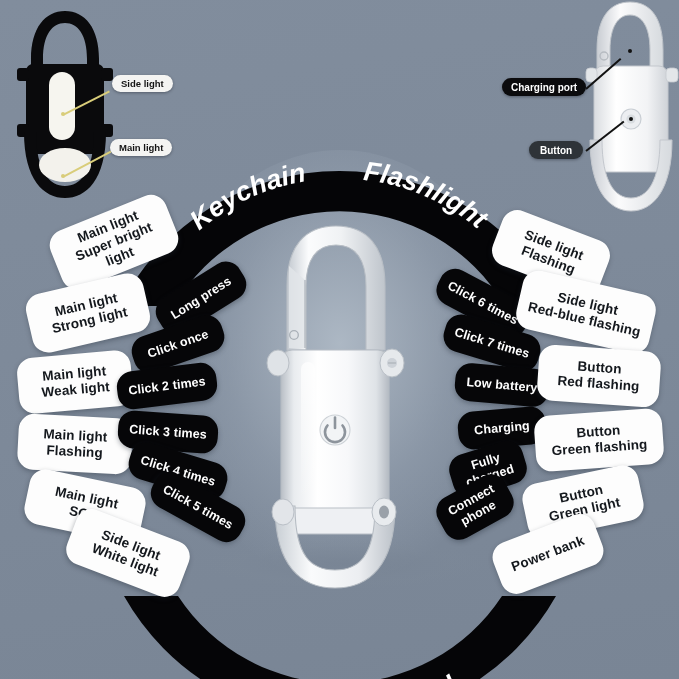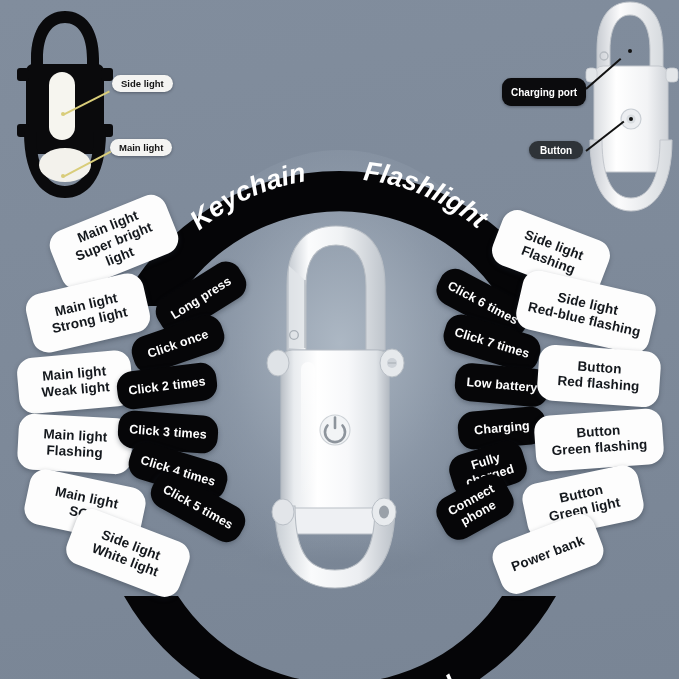--- a/index.html
+++ b/index.html
@@ -179,21 +179,21 @@
       <rect x="96" y="68" width="11" height="14" rx="4" fill="#e3e6e9" stroke="#c6cacf" stroke-width=".8"></rect>
       <rect x="176" y="68" width="12" height="14" rx="4" fill="#e3e6e9" stroke="#c6cacf" stroke-width=".8"></rect>
 
       <path d="M100 140 C100 190 119 211 141 211 C163 211 182 190 182 140
                L170 140 C170 182 157 198 141 198 C125 198 112 182 112 140 Z" fill="url(#wg2)" stroke="#c3c7cd" stroke-width="1"></path>
 
       <circle cx="141" cy="119" r="10" fill="#eceef1" stroke="#c9ced4" stroke-width="1.2"></circle>
       <circle cx="141" cy="119" r="4.6" fill="#d8dce0"></circle>
     </svg>
     
-    <span class="tag dark" style="left:12px;top:78px;height:28px;padding:0 9px;font-size:10px;">
+    <span class="tag dark" style="left:12px;top:78px;height:18px;padding:0 9px;font-size:10px;">
       <span>Charging port</span>
     </span>
     <span class="dot black" style="left:138px;top:49px;"></span>
     <span class="leader black" style="left:96px;top:88px;width:46px;transform:rotate(-41deg);"></span>
 
     
     <span class="tag grey" style="left:39px;top:141px;height:18px;padding:0 11px;font-size:10px;">
       <span>Button</span>
     </span>
     <span class="dot black" style="left:139px;top:117px;"></span>

